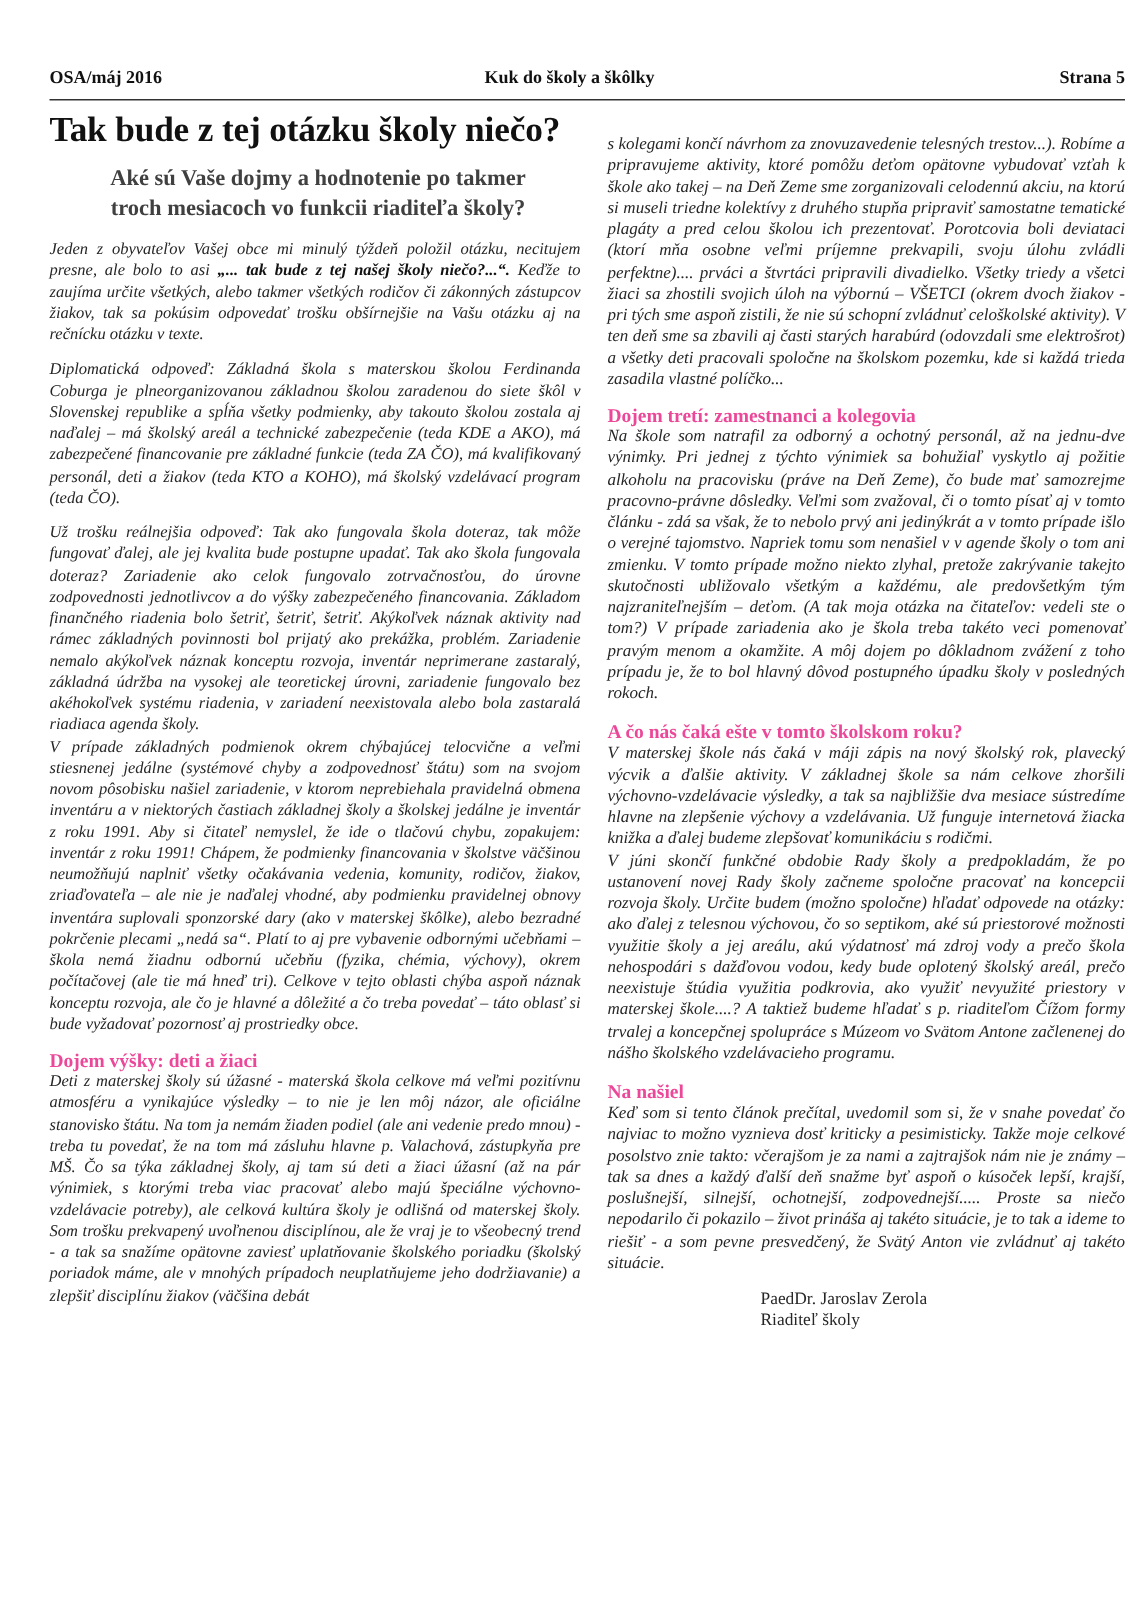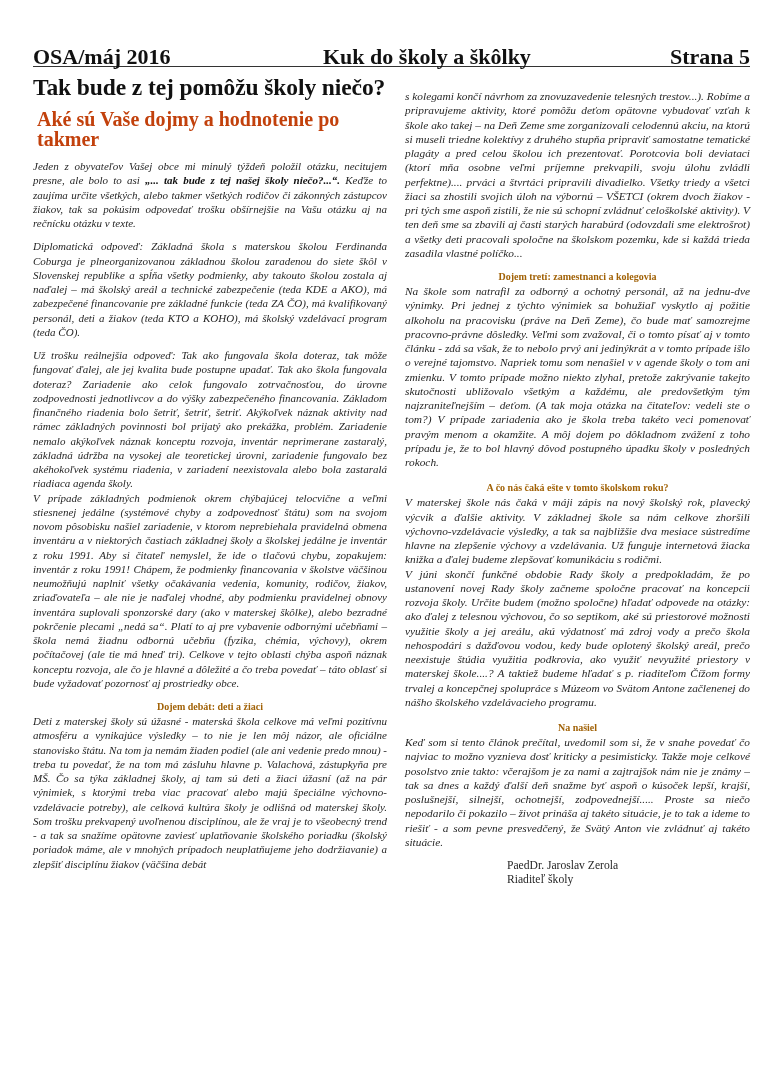--- a/index.html
+++ b/index.html
@@ -5,81 +5,82 @@
     html, body { margin: 0; padding: 0; background: #ffffff; }
     body {
       width: 763px; height: 1080px; overflow: hidden; position: relative;
       color: #1a1a1a;
       font-family: "DejaVu Serif", "Liberation Serif", serif;
     }
     .page-header {
       position: absolute; left: 33px; top: 44px; width: 717px; height: 22px;
       border-bottom: 1.5px solid #333;
       font-family: "Liberation Serif", serif; font-weight: bold;
-      font-size: 22px; color: #111;
+      font-size: 12px; color: #111;
     }
     .page-header .left { position: absolute; left: 0; top: 0; }
     .page-header .center { position: absolute; left: 290px; top: 0; font-weight: bold; }
     .page-header .right { position: absolute; right: 0; top: 0; }
 
     .col-left { position: absolute; left: 33px; top: 72px; width: 354px; }
     .col-right { position: absolute; left: 405px; top: 89px; width: 345px; }
 
     .title {
       font-family: "Liberation Serif", serif; font-weight: bold;
       font-size: 23.5px; margin: 2px 0 8px 0; color: #111; white-space: nowrap;
       letter-spacing: -0.1px;
     }
     .subtitle {
       font-family: "Liberation Serif", serif; font-weight: bold;
-      font-size: 20px; line-height: 20px; margin: 0 0 10px 4px; color: #c2410c;
+      font-size: 15px; line-height: 20px; margin: 0 0 10px 4px; color: #404040; text-align: center;
     }
     p {
       margin: 0; font-size: 10.9px; line-height: 14.25px; text-align: justify;
       color: #262626;
       font-family: "Liberation Serif", serif;
       font-style: italic;
     }
     .col-left p { font-size: 11px; }
     .col-right p { font-size: 11.35px; }
     p + p.gap, .gap { margin-top: 9px; }
     .section-heading {
       font-family: "Liberation Serif", serif; font-weight: bold;
-      font-size: 10px; line-height: 15px; color: #a16207; margin-top: 9px; text-align: center;
+      font-size: 13px; line-height: 15px; color: #ec4899; margin-top: 9px;
     }
     .bold { font-weight: bold; color: #111; }
     .signature {
       margin-top: 10px; margin-left: 102px;
       font-family: "Liberation Serif", serif; font-size: 11.6px; line-height: 14px; color: #262626;
     }
   </style>
 </head>
 <body>
 
 <div class="page-header">
   <span class="left">OSA/máj 2016</span>
   <span class="center">Kuk do školy a škôlky</span>
   <span class="right">Strana 5</span>
 </div>
 
 <div class="col-left">
-  <div class="title">Tak bude z tej pomôžu školy niečo?</div>
+  <div class="title">Tak bude z tej otázku školy niečo?</div>
   <div class="subtitle">
     <div>Aké sú Vaše dojmy a hodnotenie po takmer</div>
+    <div>troch mesiacoch vo funkcii riaditeľa školy?</div>
   </div>
 
   <p><span>Jeden z obyvateľov Vašej obce mi minulý týždeň položil otázku, necitujem presne, ale bolo to asi </span><span class="bold">„... tak bude z tej našej školy niečo?...“.</span><span> Keďže to zaujíma určite všetkých, alebo takmer všetkých rodičov či zákonných zástupcov žiakov, tak sa pokúsim odpovedať trošku obšírnejšie na Vašu otázku aj na rečnícku otázku v texte.</span></p>
 
   <p class="gap">Diplomatická odpoveď: Základná škola s materskou školou Ferdinanda Coburga je plneorganizovanou základnou školou zaradenou do siete škôl v Slovenskej republike a spĺňa všetky podmienky, aby takouto školou zostala aj naďalej – má školský areál a technické zabezpečenie (teda KDE a AKO), má zabezpečené financovanie pre základné funkcie (teda ZA ČO), má kvalifikovaný personál, deti a žiakov (teda KTO a KOHO), má školský vzdelávací program (teda ČO).</p>
 
   <p class="gap">Už trošku reálnejšia odpoveď: Tak ako fungovala škola doteraz, tak môže fungovať ďalej, ale jej kvalita bude postupne upadať. Tak ako škola fungovala doteraz? Zariadenie ako celok fungovalo zotrvačnosťou, do úrovne zodpovednosti jednotlivcov a do výšky zabezpečeného financovania. Základom finančného riadenia bolo šetriť, šetriť, šetriť. Akýkoľvek náznak aktivity nad rámec základných povinnosti bol prijatý ako prekážka, problém. Zariadenie nemalo akýkoľvek náznak konceptu rozvoja, inventár neprimerane zastaralý, základná údržba na vysokej ale teoretickej úrovni, zariadenie fungovalo bez akéhokoľvek systému riadenia, v zariadení neexistovala alebo bola zastaralá riadiaca agenda školy.</p>
 
   <p>V prípade základných podmienok okrem chýbajúcej telocvične a veľmi stiesnenej jedálne (systémové chyby a zodpovednosť štátu) som na svojom novom pôsobisku našiel zariadenie, v ktorom neprebiehala pravidelná obmena inventáru a v niektorých častiach základnej školy a školskej jedálne je inventár z roku 1991. Aby si čitateľ nemyslel, že ide o tlačovú chybu, zopakujem: inventár z roku 1991! Chápem, že podmienky financovania v školstve väčšinou neumožňujú naplniť všetky očakávania vedenia, komunity, rodičov, žiakov, zriaďovateľa – ale nie je naďalej vhodné, aby podmienku pravidelnej obnovy inventára suplovali sponzorské dary (ako v materskej škôlke), alebo bezradné pokrčenie plecami „nedá sa“. Platí to aj pre vybavenie odbornými učebňami – škola nemá žiadnu odbornú učebňu (fyzika, chémia, výchovy), okrem počítačovej (ale tie má hneď tri). Celkove v tejto oblasti chýba aspoň náznak konceptu rozvoja, ale čo je hlavné a dôležité a čo treba povedať – táto oblasť si bude vyžadovať pozornosť aj prostriedky obce.</p>
 
-  <div class="section-heading">Dojem debát: deti a žiaci</div>
+  <div class="section-heading">Dojem výšky: deti a žiaci</div>
   <p>Deti z materskej školy sú úžasné - materská škola celkove má veľmi pozitívnu atmosféru a vynikajúce výsledky – to nie je len môj názor, ale oficiálne stanovisko štátu. Na tom ja nemám žiaden podiel (ale ani vedenie predo mnou) - treba tu povedať, že na tom má zásluhu hlavne p. Valachová, zástupkyňa pre MŠ. Čo sa týka základnej školy, aj tam sú deti a žiaci úžasní (až na pár výnimiek, s ktorými treba viac pracovať alebo majú špeciálne výchovno-vzdelávacie potreby), ale celková kultúra školy je odlišná od materskej školy. Som trošku prekvapený uvoľnenou disciplínou, ale že vraj je to všeobecný trend - a tak sa snažíme opätovne zaviesť uplatňovanie školského poriadku (školský poriadok máme, ale v mnohých prípadoch neuplatňujeme jeho dodržiavanie) a zlepšiť disciplínu žiakov (väčšina debát</p>
 </div>
 
 <div class="col-right">
   <p>s kolegami končí návrhom za znovuzavedenie telesných trestov...). Robíme a pripravujeme aktivity, ktoré pomôžu deťom opätovne vybudovať vzťah k škole ako takej – na Deň Zeme sme zorganizovali celodennú akciu, na ktorú si museli triedne kolektívy z druhého stupňa pripraviť samostatne tematické plagáty a pred celou školou ich prezentovať. Porotcovia boli deviataci (ktorí mňa osobne veľmi príjemne prekvapili, svoju úlohu zvládli perfektne).... prváci a štvrtáci pripravili divadielko. Všetky triedy a všetci žiaci sa zhostili svojich úloh na výbornú – VŠETCI (okrem dvoch žiakov - pri tých sme aspoň zistili, že nie sú schopní zvládnuť celoškolské aktivity). V ten deň sme sa zbavili aj časti starých harabúrd (odovzdali sme elektrošrot) a všetky deti pracovali spoločne na školskom pozemku, kde si každá trieda zasadila vlastné políčko...</p>
 
   <div class="section-heading">Dojem tretí: zamestnanci a kolegovia</div>
   <p>Na škole som natrafil za odborný a ochotný personál, až na jednu-dve výnimky. Pri jednej z týchto výnimiek sa bohužiaľ vyskytlo aj požitie alkoholu na pracovisku (práve na Deň Zeme), čo bude mať samozrejme pracovno-právne dôsledky. Veľmi som zvažoval, či o tomto písať aj v tomto článku - zdá sa však, že to nebolo prvý ani jedinýkrát a v tomto prípade išlo o verejné tajomstvo. Napriek tomu som nenašiel v v agende školy o tom ani zmienku. V tomto prípade možno niekto zlyhal, pretože zakrývanie takejto skutočnosti ubližovalo všetkým a každému, ale predovšetkým tým najzraniteľnejším – deťom. (A tak moja otázka na čitateľov: vedeli ste o tom?) V prípade zariadenia ako je škola treba takéto veci pomenovať pravým menom a okamžite. A môj dojem po dôkladnom zvážení z toho prípadu je, že to bol hlavný dôvod postupného úpadku školy v posledných rokoch.</p>
 
   <div class="section-heading" style="margin-top:11px">A čo nás čaká ešte v tomto školskom roku?</div>

